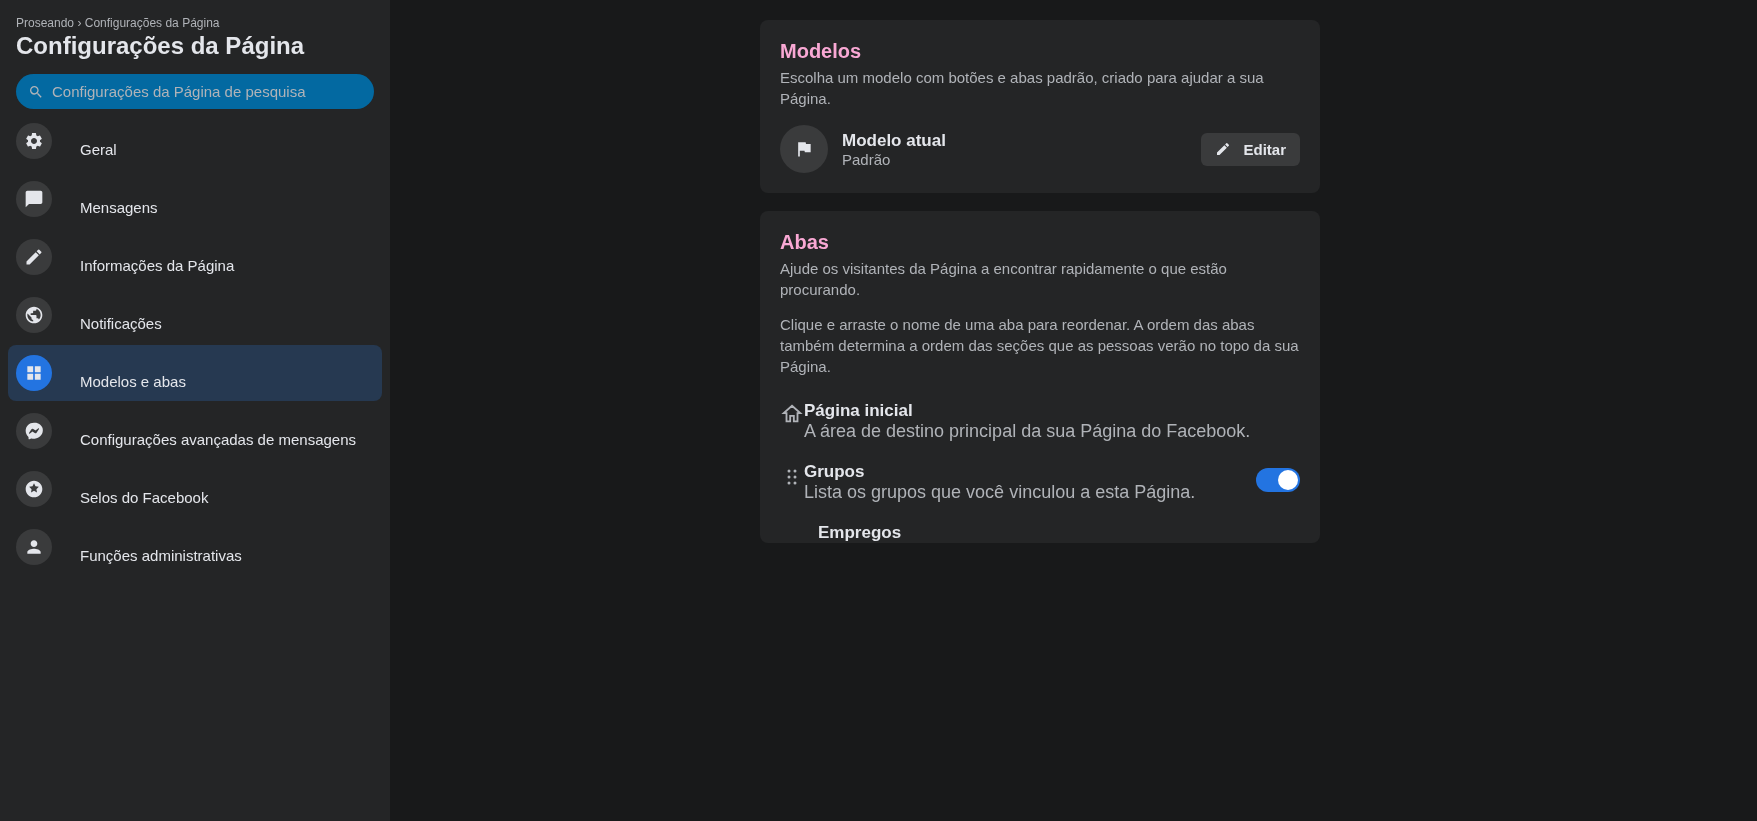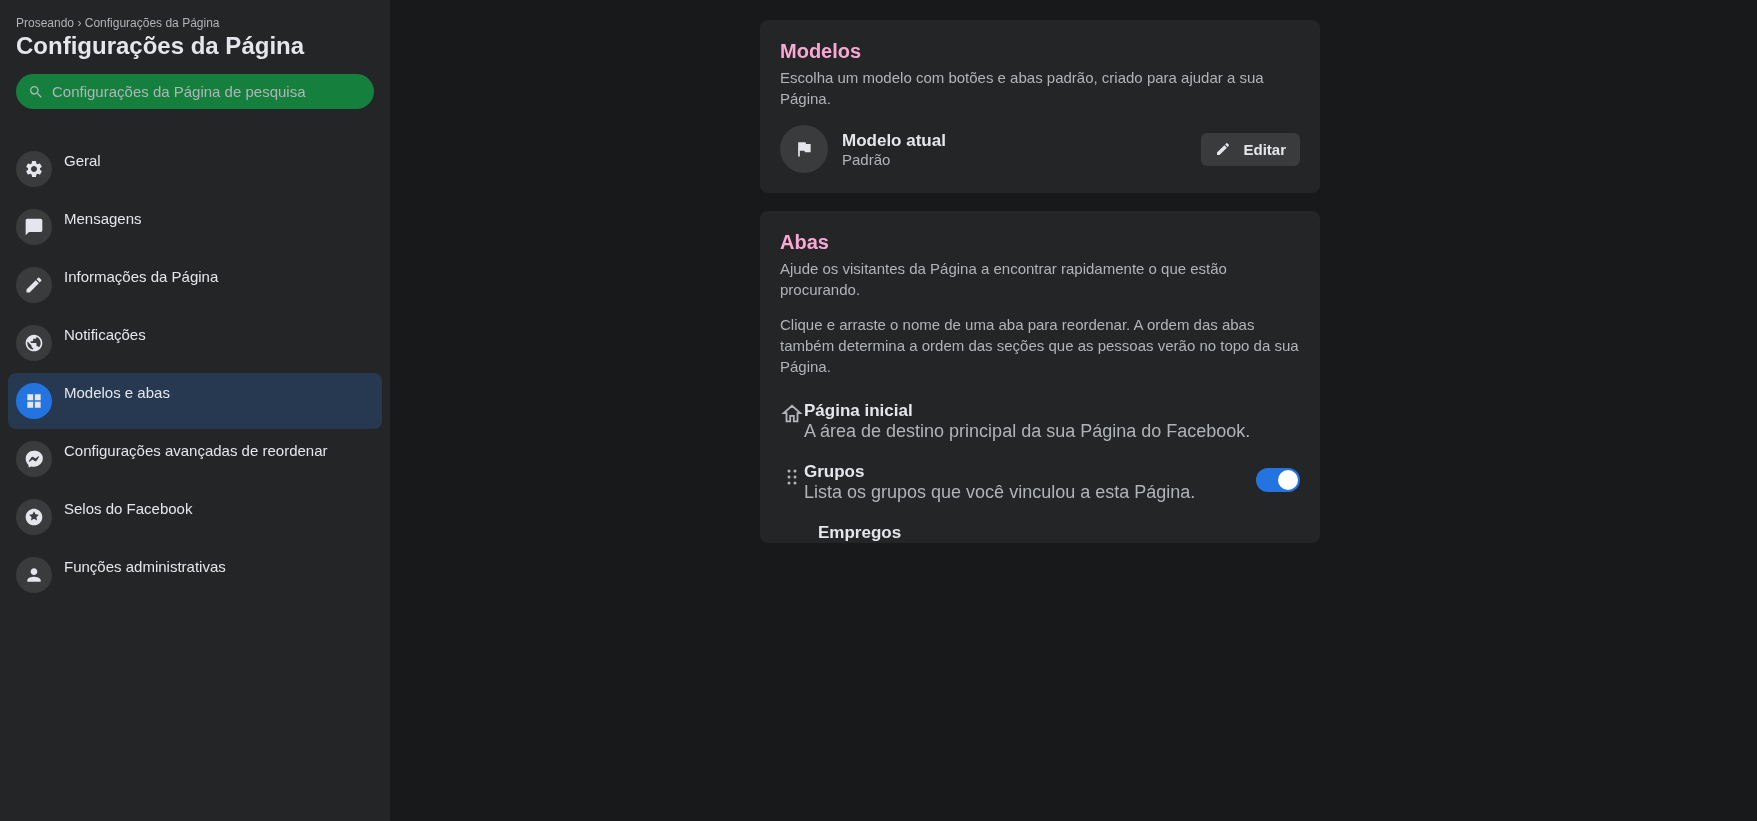--- a/index.html
+++ b/index.html
@@ -26,43 +26,44 @@
     .page-title {
       font-size: 24px;
       font-weight: 700;
       color: #e4e6eb;
       padding: 0 8px;
       margin-bottom: 14px;
     }
     .search-box {
       display: flex;
       align-items: center;
-      background: #15803d;
+      background: #0369a1;
       border-radius: 50px;
       padding: 9px 12px;
-      margin: 0 8px 32px 8px;
+      margin: 0 8px 4px 8px;
     }
     .search-box svg { fill: #b0b3b8; margin-right: 8px; flex-shrink: 0; }
     .search-input {
       background: transparent;
       border: none;
       outline: none;
       color: #e4e6eb;
       font-size: 15px;
       flex: 1;
     }
     .search-input::placeholder { color: #b0b3b8; }
     .nav-list { list-style: none; }
     .nav-item {
       display: flex;
-      align-items: flex-start;
+      align-items: flex-end;
       padding: 10px 8px;
       border-radius: 8px;
       cursor: pointer;
       margin: 2px 0;
+      gap: 16px;
     }
     .nav-item.active { background: #263951; }
     .nav-icon-circle {
       width: 36px;
       height: 36px;
       border-radius: 50%;
       background: #3a3b3c;
       display: flex;
       align-items: center;
       justify-content: center;
@@ -254,21 +255,21 @@
       </div>
       <span class="nav-label">Modelos e abas</span>
     </li>
 
     <li class="nav-item">
       <div class="nav-icon-circle">
         <svg width="20" height="20" viewBox="0 0 24 24">
             <path d="M12 2C6.36 2 2 6.13 2 11.7c0 2.91 1.19 5.44 3.14 7.17.16.15.26.36.27.58l.05 1.78c.02.57.6.93 1.12.71l1.98-.87c.17-.07.36-.09.53-.04 1.62.43 3.33.45 4.91.1 5.64-1.24 9.42-6.2 8.47-11.84C21.6 4.85 17.21 1.6 12 2zm6 7.46l-2.94 4.66c-.47.74-1.47.92-2.17.39l-2.34-1.75a.6.6 0 00-.72 0l-3.16 2.4c-.42.32-.97-.18-.69-.64l2.94-4.66c.47-.74 1.47-.92 2.17-.39l2.34 1.75c.21.16.51.16.72 0l3.16-2.4c.42-.32.97.18.69.64z"></path>
           </svg>
       </div>
-      <span class="nav-label">Configurações avançadas de reordenar</span>
+      <span class="nav-label">Configurações avançadas de mensagens</span>
     </li>
 
     <li class="nav-item">
       <div class="nav-icon-circle">
         <svg width="20" height="20" viewBox="0 0 24 24">
             <path d="M12 2C6.48 2 2 6.48 2 12s4.48 10 10 10 10-4.48 10-10S17.52 2 12 2zm3.58 14.19L12 14.24l-3.58 1.95.68-3.98-2.9-2.82 4-.58L12 5.19l1.8 3.62 4 .58-2.9 2.82.68 3.98z"></path>
           </svg>
       </div>
       <span class="nav-label">Selos do Facebook</span>
     </li>

